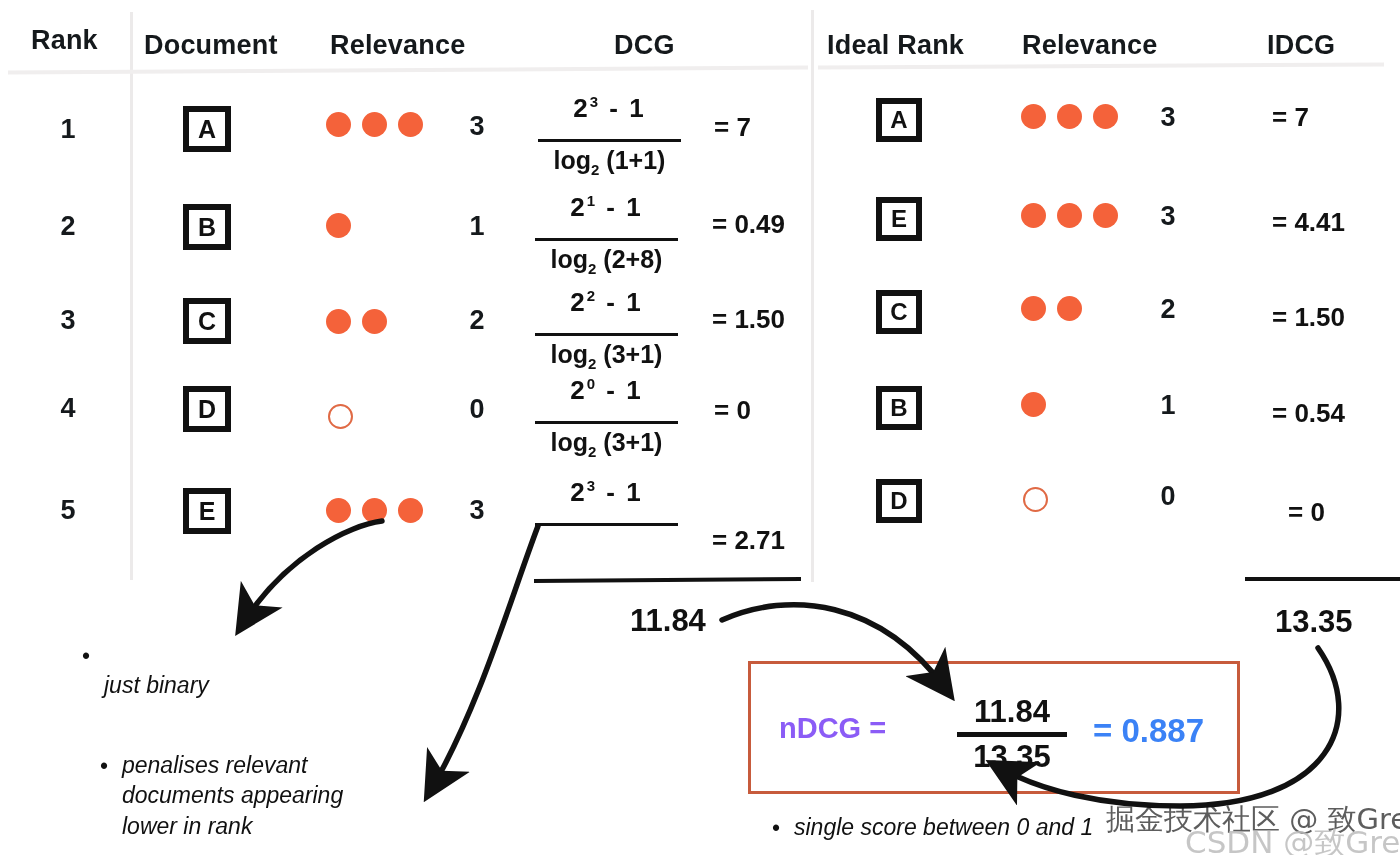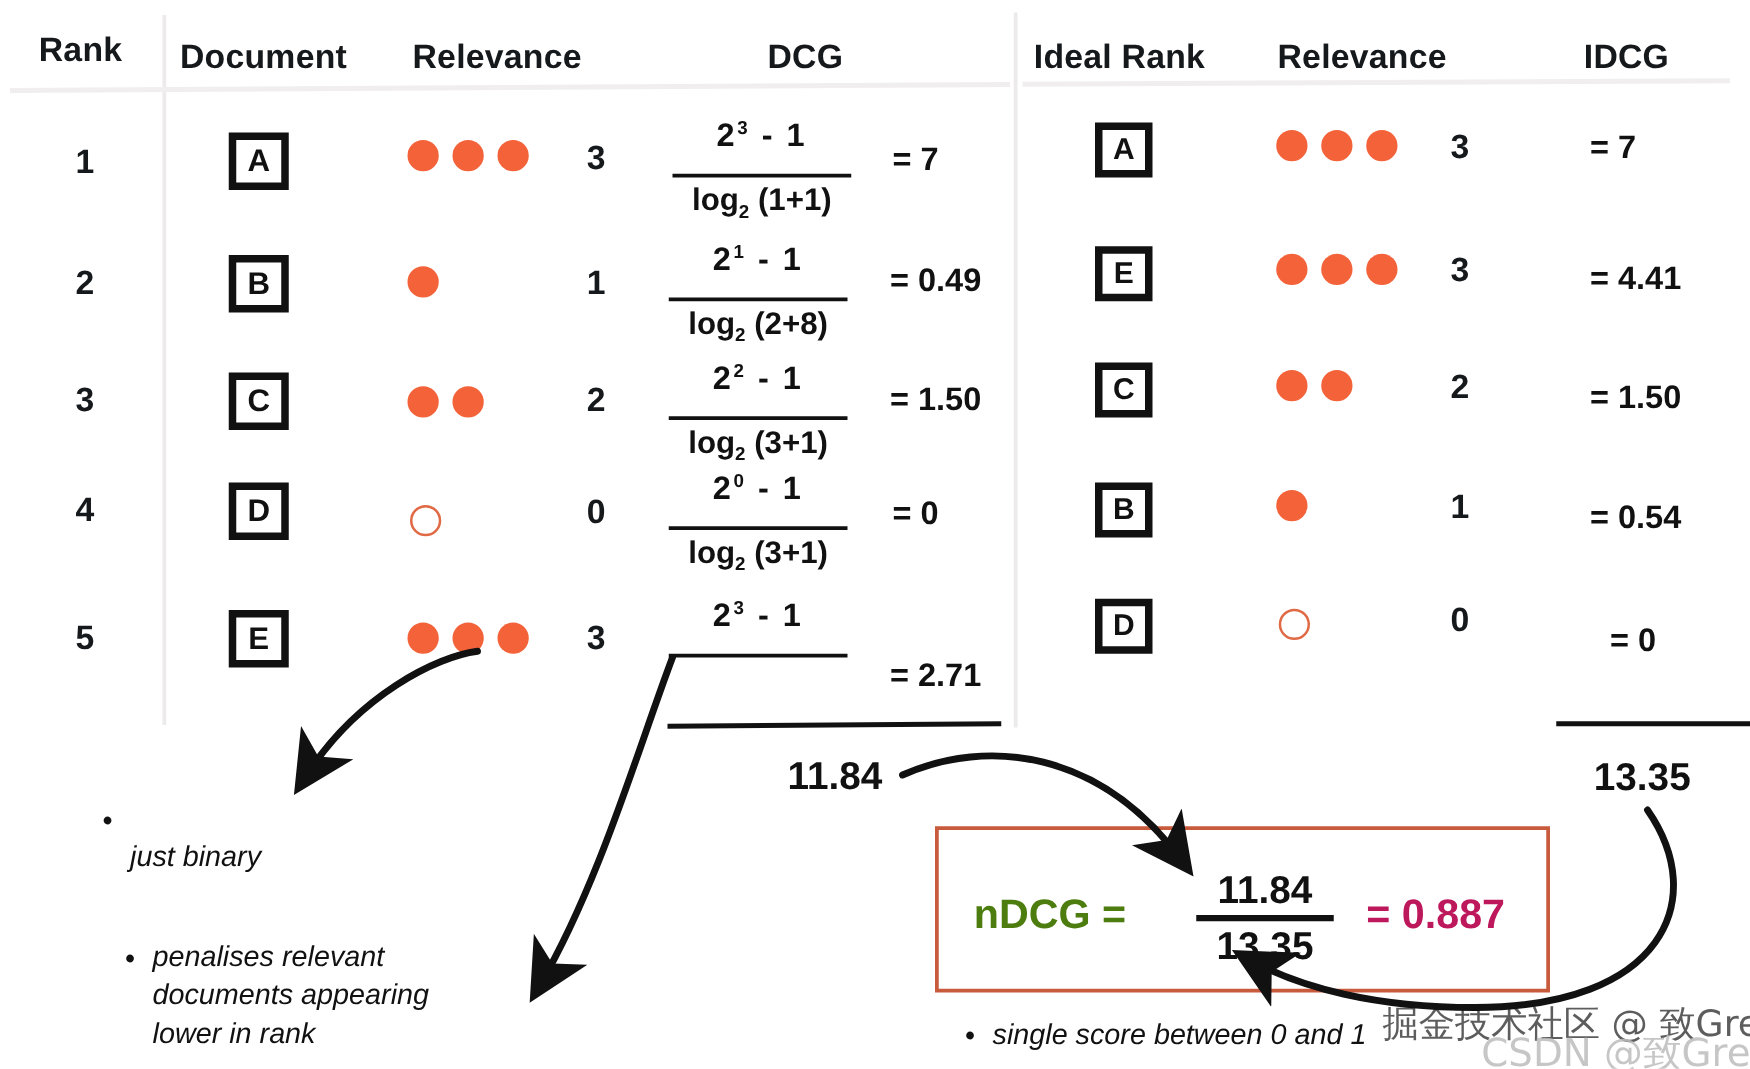--- a/index.html
+++ b/index.html
@@ -91,25 +91,25 @@
     position:absolute;left:-22px;top:1px;font-size:23px;font-style:normal;
   }
 
   
   .ndcgbox{
     position:absolute;
     border:3px solid #C75B3C;
     background:transparent;
     box-sizing:border-box;
   }
-  .ndcglabel{position:absolute;font-size:33px;font-weight:bold;color:#4d7c0f;white-space:nowrap;}
+  .ndcglabel{position:absolute;font-size:29px;font-weight:bold;color:#8b5cf6;white-space:nowrap;}
   .ndcgfrac{position:absolute;text-align:center;}
   .ndcgfrac .n,.ndcgfrac .d{font-size:31px;font-weight:bold;color:#111;}
   .ndcgfrac .b{height:5px;background:#111;margin:2px 0;}
-  .ndcgres{position:absolute;font-size:33px;font-weight:bold;color:#be185d;white-space:nowrap;}
+  .ndcgres{position:absolute;font-size:33px;font-weight:bold;color:#3b82f6;white-space:nowrap;}
 
   
   .wm1{
     position:absolute;font-size:29px;color:#3a3a3a;opacity:.82;white-space:nowrap;
     font-family:"DejaVu Sans", sans-serif;
   }
   .wm2{
     position:absolute;font-size:31px;color:#bdbdbd;white-space:nowrap;opacity:.85;
     font-family:"DejaVu Sans", sans-serif;
   }

